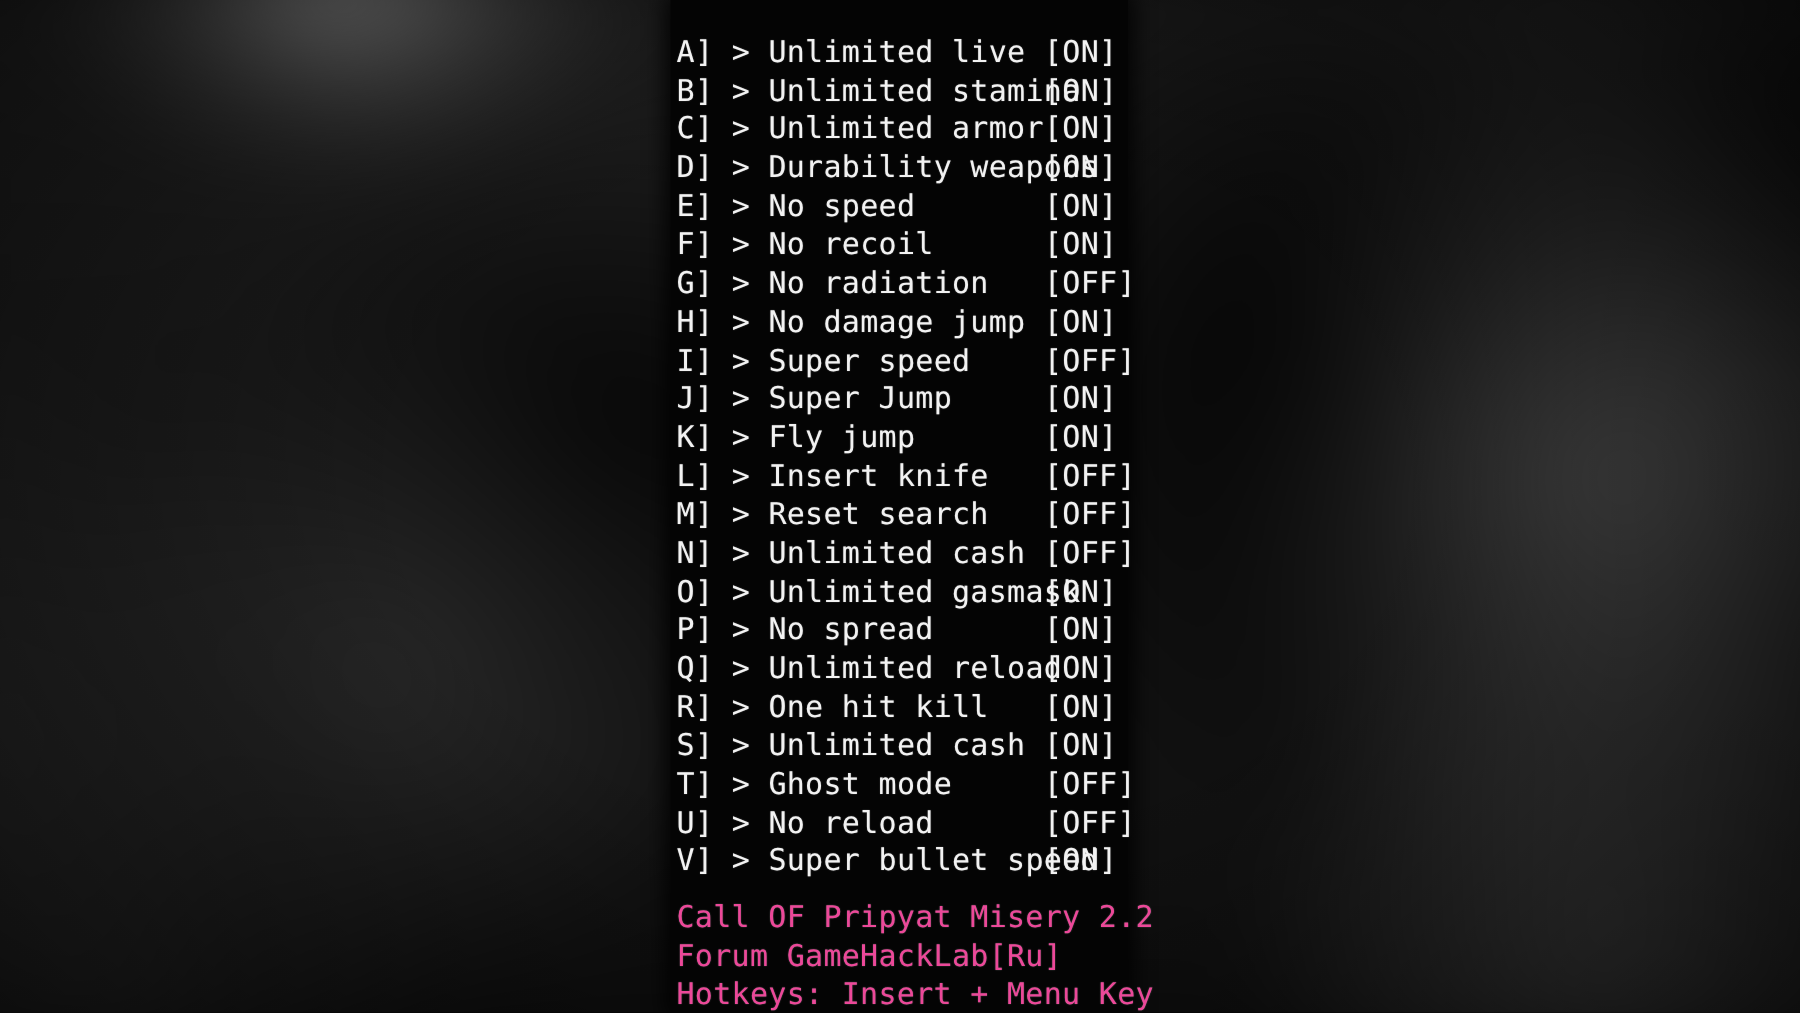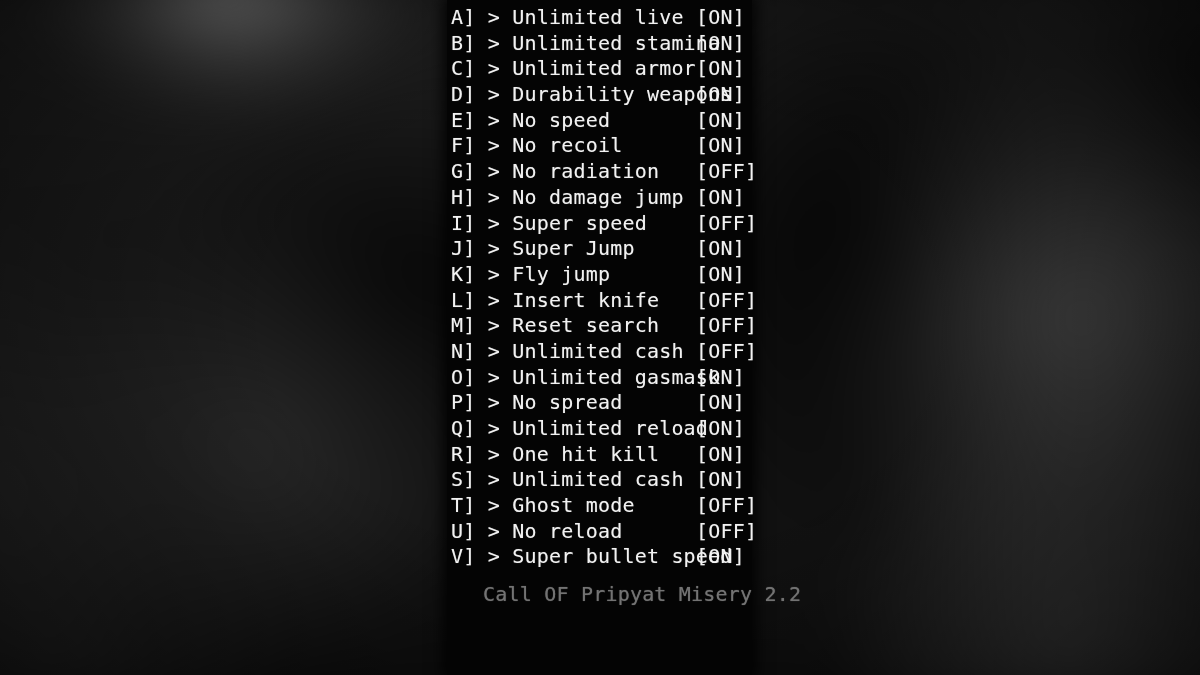--- a/index.html
+++ b/index.html
@@ -49,21 +49,21 @@
 
   
   #panel {
     position: absolute;
     left: 447px;
     top: 0;
     width: 305px;
     height: 675px;
     background: #040404;
     box-shadow: 0 0 14px 4px rgba(0,0,0,0.9);
-    padding: 5px 0 0 4px;
+    padding: 22px 0 0 4px;
   }
 
   .cheat-row {
     position: relative;
     height: 25.7px;
     line-height: 25.7px;
     font-size: 20px;
     letter-spacing: 0.2px;
     color: #f2f2f2;
     white-space: pre;
@@ -82,24 +82,23 @@
 
   #footer {
     margin-top: 12px;
   }
 
   .footer-line {
     height: 25.5px;
     line-height: 25.5px;
     font-size: 20px;
     letter-spacing: 0.2px;
-    color: #737373;
+    color: #ec4899;
     white-space: pre;
     text-shadow: 0 0 1px rgba(255,255,255,0.35);
-    margin-left: 32px;
   }
 </style>
 </head>
 <body>
 
 <div id="screen">
 
   <div id="backdrop"></div>
   <div id="vignette"></div>
 
@@ -125,16 +124,18 @@
         <div class="cheat-row"><span class="row-key">Q</span><span class="row-key">]</span> <span class="row-arrow">&gt;</span> <span class="row-label">Unlimited reload</span><span class="row-status">[ON]</span></div>
         <div class="cheat-row"><span class="row-key">R</span><span class="row-key">]</span> <span class="row-arrow">&gt;</span> <span class="row-label">One hit kill</span><span class="row-status">[ON]</span></div>
         <div class="cheat-row"><span class="row-key">S</span><span class="row-key">]</span> <span class="row-arrow">&gt;</span> <span class="row-label">Unlimited cash</span><span class="row-status">[ON]</span></div>
         <div class="cheat-row"><span class="row-key">T</span><span class="row-key">]</span> <span class="row-arrow">&gt;</span> <span class="row-label">Ghost mode</span><span class="row-status">[OFF]</span></div>
         <div class="cheat-row"><span class="row-key">U</span><span class="row-key">]</span> <span class="row-arrow">&gt;</span> <span class="row-label">No reload</span><span class="row-status">[OFF]</span></div>
         <div class="cheat-row"><span class="row-key">V</span><span class="row-key">]</span> <span class="row-arrow">&gt;</span> <span class="row-label">Super bullet speed</span><span class="row-status">[ON]</span></div>
       </div>
 
     <div id="footer">
         <div class="footer-line">Call OF Pripyat Misery 2.2</div>
+        <div class="footer-line">Forum GameHackLab[Ru]</div>
+        <div class="footer-line">Hotkeys: Insert + Menu Key</div>
       </div>
 
   </div>
 </div>
 
 </body></html>

